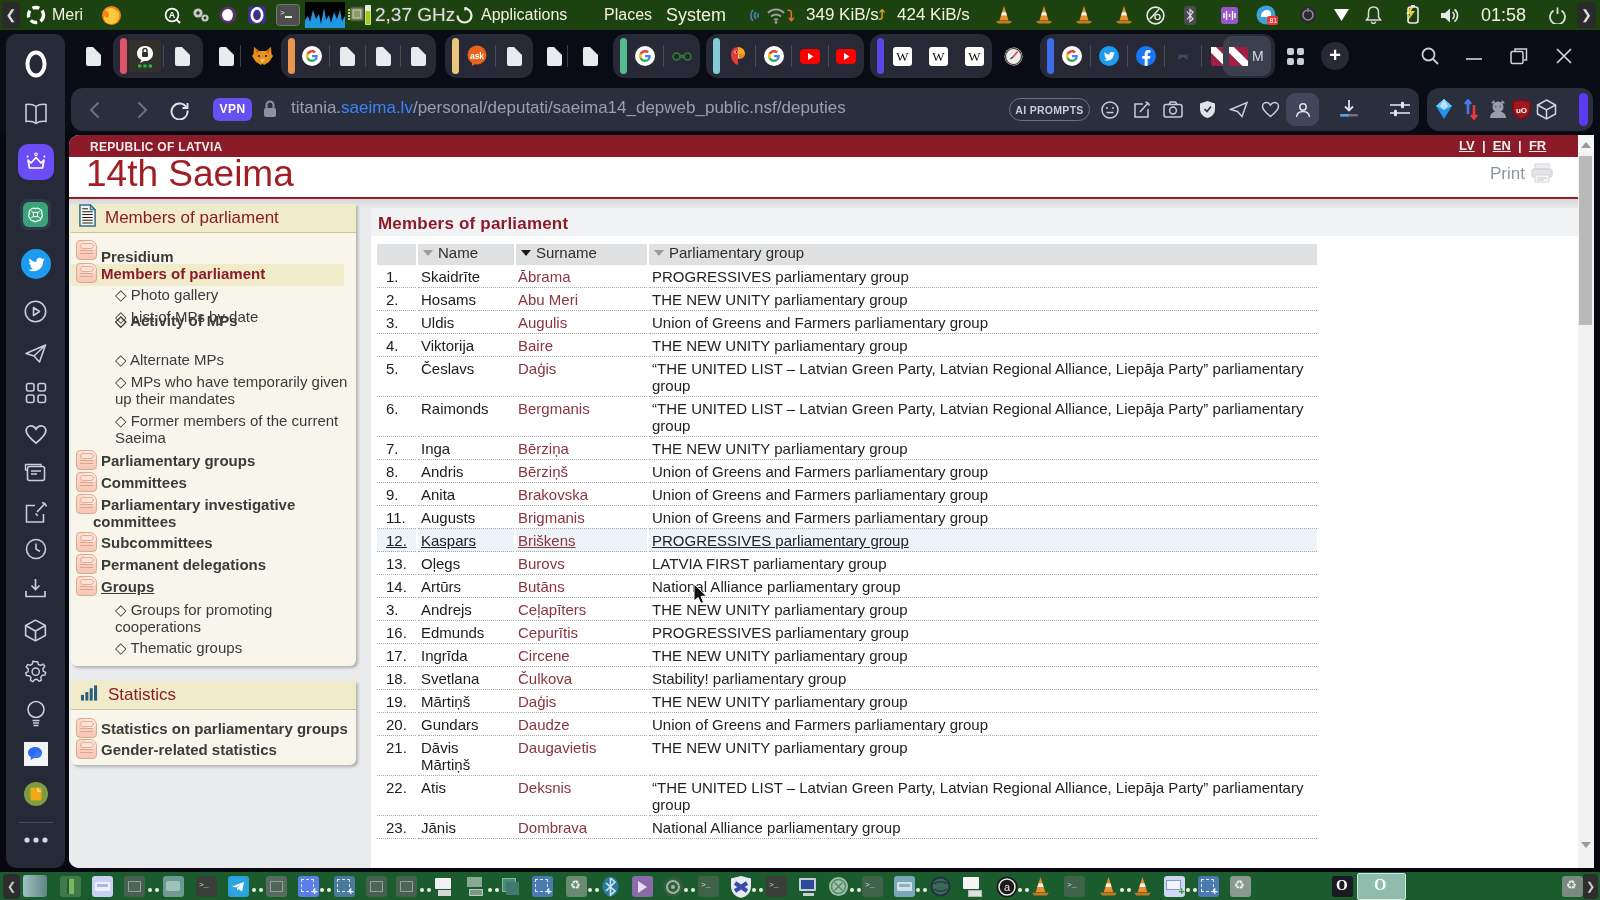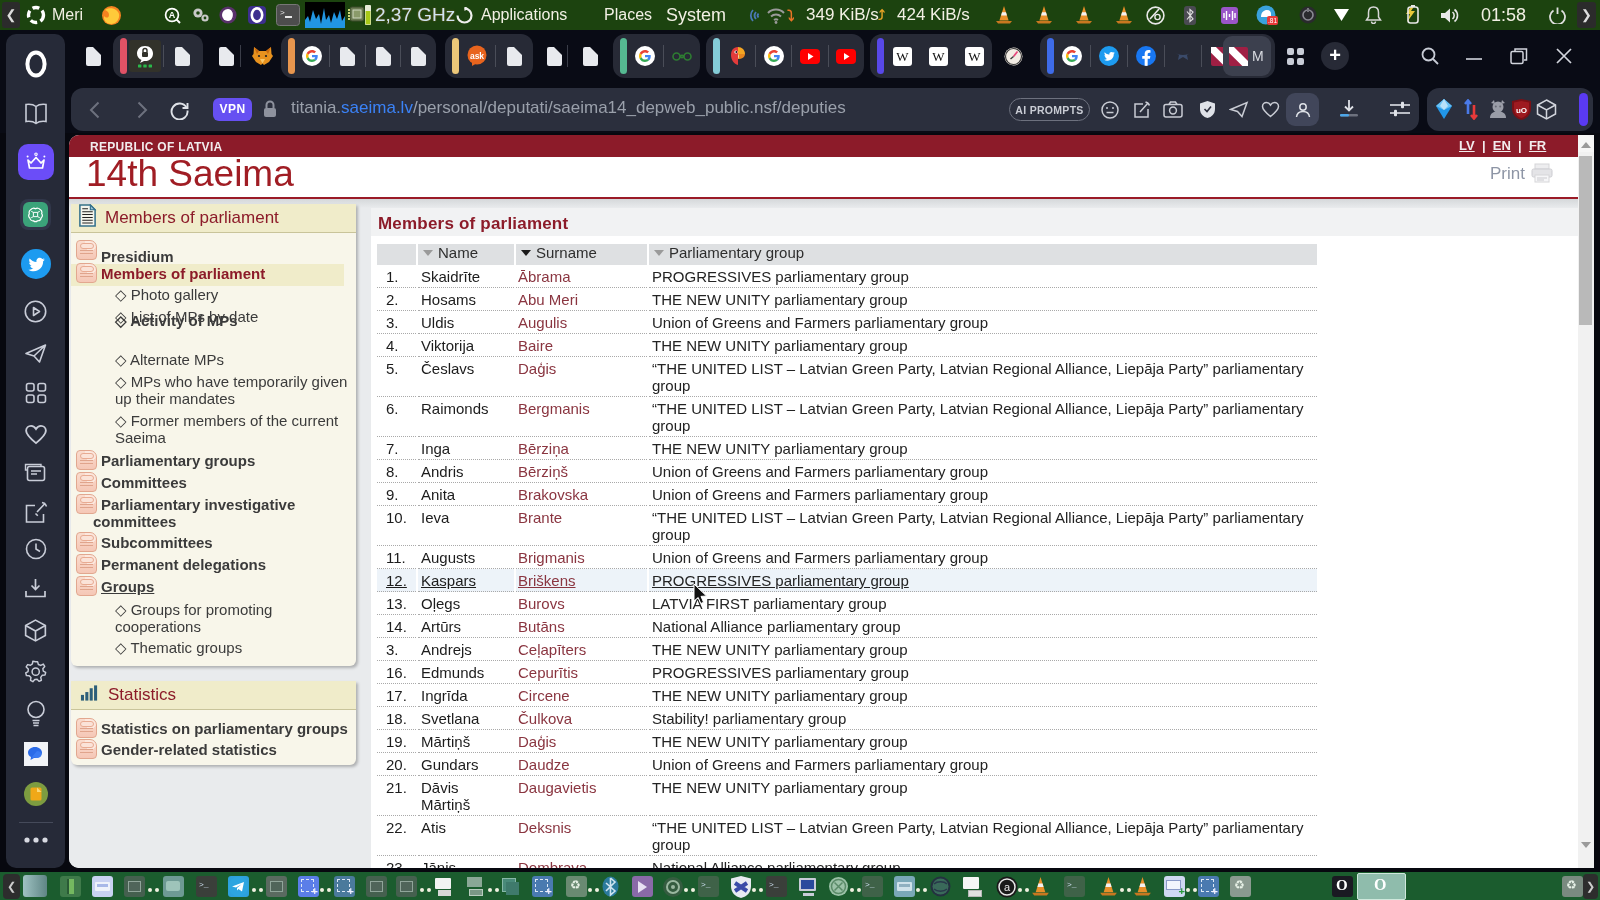--- a/index.html
+++ b/index.html
@@ -915,26 +915,20 @@
               <td class="sn">Bērziņš</td>
               <td class="gr">Union of Greens and Farmers parliamentary group</td>
             </tr>
         <tr class="brow">
               <td class="num">9.</td>
               <td class="nm">Anita</td>
               <td class="sn">Brakovska</td>
               <td class="gr">Union of Greens and Farmers parliamentary group</td>
             </tr>
         <tr class="brow">
-              <td class="num">10.</td>
-              <td class="nm">Ieva</td>
-              <td class="sn">Brante</td>
-              <td class="gr">“THE UNITED LIST – Latvian Green Party, Latvian Regional Alliance, Liepāja Party” parliamentary group</td>
-            </tr>
-        <tr class="brow">
               <td class="num">11.</td>
               <td class="nm">Augusts</td>
               <td class="sn">Brigmanis</td>
               <td class="gr">Union of Greens and Farmers parliamentary group</td>
             </tr>
         <tr class="brow hl">
               <td class="num">12.</td>
               <td class="nm">Kaspars</td>
               <td class="sn">Briškens</td>
               <td class="gr">PROGRESSIVES parliamentary group</td>

